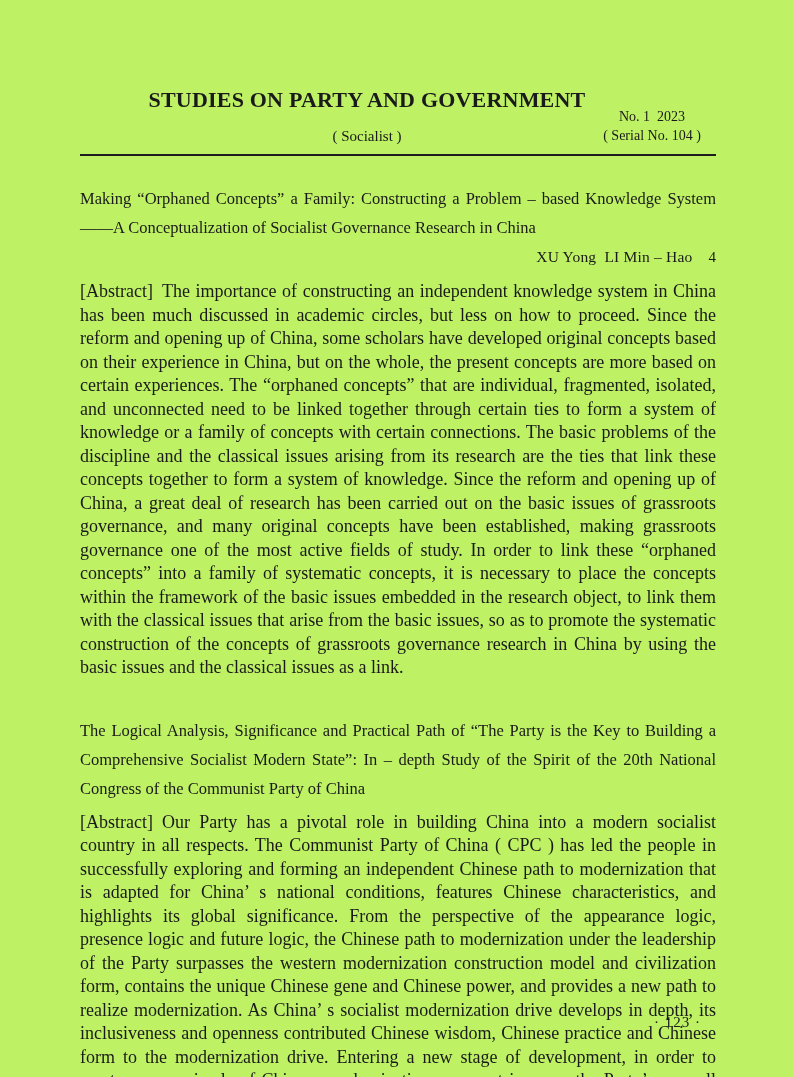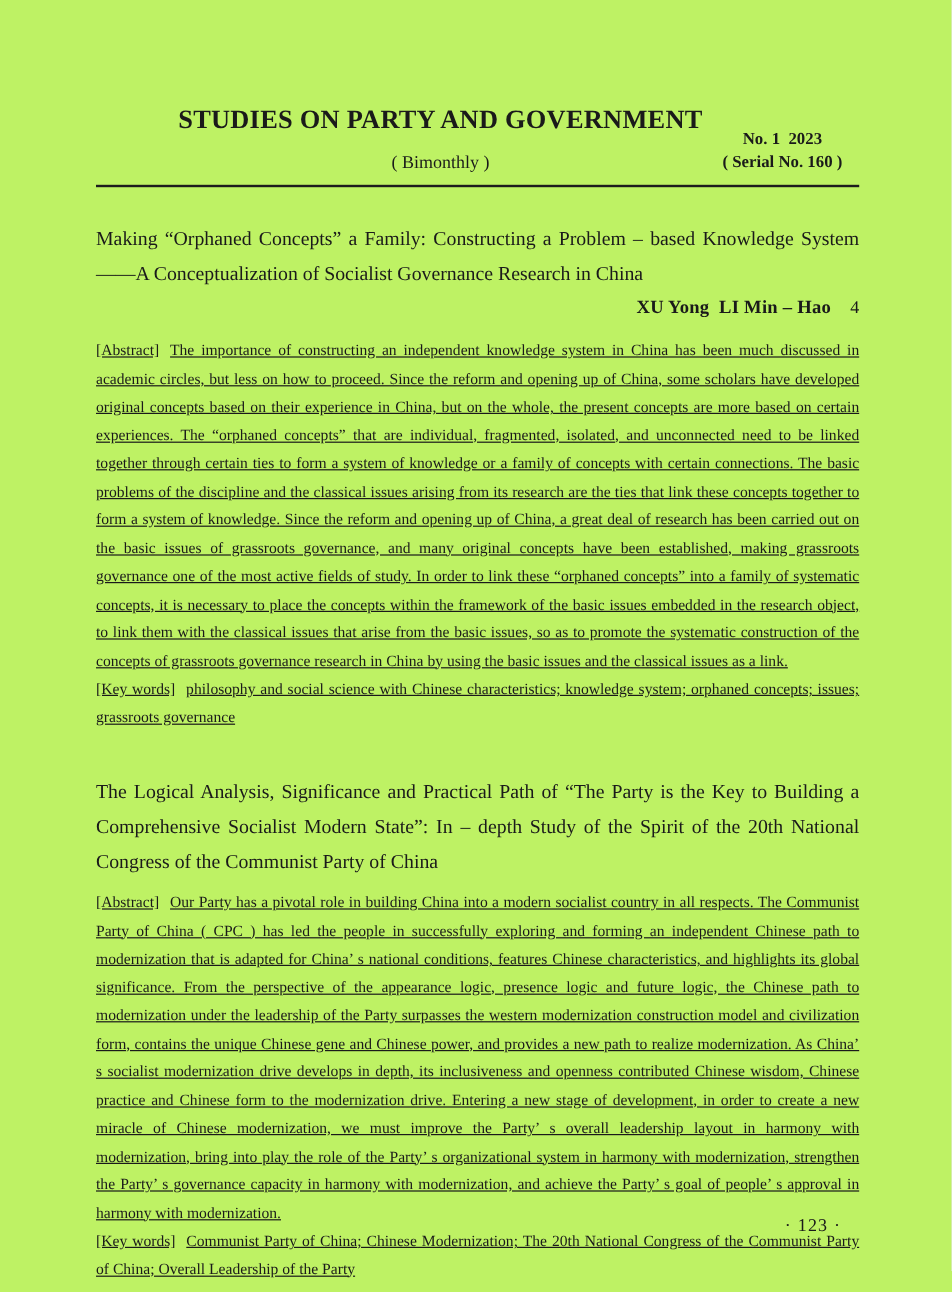--- a/index.html
+++ b/index.html
@@ -30,79 +30,76 @@
     line-height: 24px;
     white-space: nowrap;
   }
   .frequency { text-align: center; font-size: 15px; margin-top: 16px; }
   .header-issue {
     flex: 0 0 auto;
     width: 128px;
     text-align: center;
     font-size: 14px;
     line-height: 19px;
-    font-weight: bold;
   }
   .rule { border-bottom: 2px solid #1d1d1d; margin-top: 9px; }
 
   .entry { margin-top: 28px; }
   .entry + .entry { margin-top: 36px; }
   .entry-head {
     display: flow-root;
     font-size: 16.5px;
     line-height: 29px;
     text-align: justify;
   }
   .byline { float: right; font-size: 15.5px; white-space: nowrap; padding-left: 20px; }
-  .byline b { font-weight: bold; letter-spacing: 0.2px; }
+  .byline b { font-weight: normal; letter-spacing: 0.2px; }
   .pageno { margin-left: 16px; font-size: 15px; }
   .entry-body {
     margin-top: 8px;
-    font-size: 13px;
+    font-size: 18px;
     line-height: 23.5px;
     text-align: justify;
-    text-decoration: underline;
   }
   .entry-body p { margin: 0; }
   .label { margin-right: 9px; }
   .page-number {
     position: absolute;
     right: 92px;
     top: 1014px;
     font-size: 15px;
     letter-spacing: 1px;
   }
 </style>
 </head>
 <body>
 
 <div class="page">
   <div class="content">
 
     <div class="header">
       <div class="header-main">
         <h1 class="journal-title">STUDIES ON PARTY AND GOVERNMENT</h1>
-        <div class="frequency">( Bimonthly )</div>
+        <div class="frequency">( Socialist )</div>
       </div>
       <div class="header-issue">
         <div>No. 1&nbsp;&nbsp;2023</div>
-        <div>( Serial No. 160 )</div>
+        <div>( Serial No. 104 )</div>
       </div>
     </div>
 
     <div class="rule"></div>
 
     <section class="entry">
       <div class="entry-head">
         <span>Making “Orphaned Concepts” a Family: Constructing a Problem – based Knowledge System——A Conceptualization of Socialist Governance Research in China</span>
         <span class="byline"><b>XU Yong&nbsp;&nbsp;LI Min – Hao</b><span class="pageno">4</span></span>
       </div>
       <div class="entry-body">
         <p><span class="label">[Abstract]</span><span>The importance of constructing an independent knowledge system in China has been much discussed in academic circles, but less on how to proceed. Since the reform and opening up of China, some scholars have developed original concepts based on their experience in China, but on the whole, the present concepts are more based on certain experiences. The “orphaned concepts” that are individual, fragmented, isolated, and unconnected need to be linked together through certain ties to form a system of knowledge or a family of concepts with certain connections. The basic problems of the discipline and the classical issues arising from its research are the ties that link these concepts together to form a system of knowledge. Since the reform and opening up of China, a great deal of research has been carried out on the basic issues of grassroots governance, and many original concepts have been established, making grassroots governance one of the most active fields of study. In order to link these “orphaned concepts” into a family of systematic concepts, it is necessary to place the concepts within the framework of the basic issues embedded in the research object, to link them with the classical issues that arise from the basic issues, so as to promote the systematic construction of the concepts of grassroots governance research in China by using the basic issues and the classical issues as a link.</span></p>
-        <p><span class="label">[Key words]</span><span>philosophy and social science with Chinese characteristics; knowledge system; orphaned concepts; issues; grassroots governance</span></p>
       </div>
     </section>
 
     <section class="entry">
       <div class="entry-head">
         <span>The Logical Analysis, Significance and Practical Path of “The Party is the Key to Building a Comprehensive Socialist Modern State”: In – depth Study of the Spirit of the 20th National Congress of the Communist Party of China</span>
       </div>
       <div class="entry-body">
         <p><span class="label">[Abstract]</span><span>Our Party has a pivotal role in building China into a modern socialist country in all respects. The Communist Party of China ( CPC ) has led the people in successfully exploring and forming an independent Chinese path to modernization that is adapted for China’ s national conditions, features Chinese characteristics, and highlights its global significance. From the perspective of the appearance logic, presence logic and future logic, the Chinese path to modernization under the leadership of the Party surpasses the western modernization construction model and civilization form, contains the unique Chinese gene and Chinese power, and provides a new path to realize modernization. As China’ s socialist modernization drive develops in depth, its inclusiveness and openness contributed Chinese wisdom, Chinese practice and Chinese form to the modernization drive. Entering a new stage of development, in order to create a new miracle of Chinese modernization, we must improve the Party’ s overall leadership layout in harmony with modernization, bring into play the role of the Party’ s organizational system in harmony with modernization, strengthen the Party’ s governance capacity in harmony with modernization, and achieve the Party’ s goal of people’ s approval in harmony with modernization.</span></p>
         <p><span class="label">[Key words]</span><span>Communist Party of China; Chinese Modernization; The 20th National Congress of the Communist Party of China; Overall Leadership of the Party</span></p>

